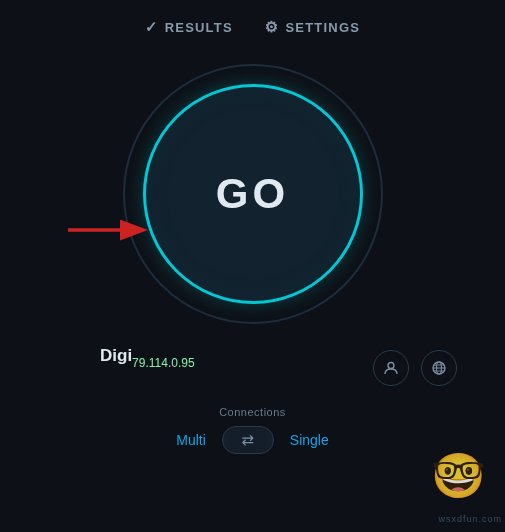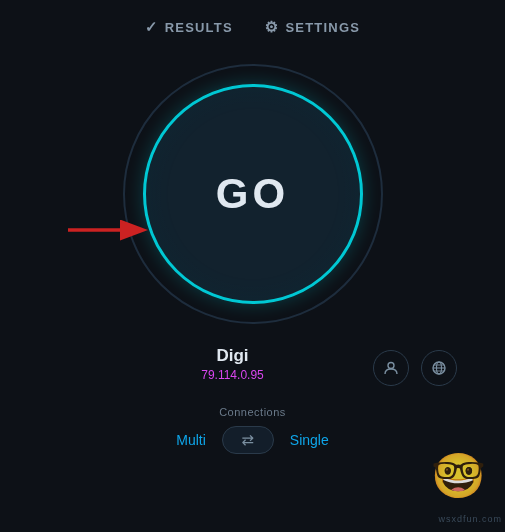--- a/index.html
+++ b/index.html
@@ -96,36 +96,35 @@
       align-items: flex-start;
       justify-content: center;
       gap: 0;
       margin-top: 22px;
       width: 100%;
       padding: 0 40px;
     }
 
     .info-left {
       display: flex;
-      flex-direction: column;
-      align-items: center;
+      align-items: flex-start;
       flex: 1;
       padding-left: 60px;
     }
 
     .info-left .isp-name {
       color: #e0e8f0;
       font-size: 17px;
       font-weight: 700;
     }
 
     .info-left .ip-address {
-      color: #d946ef;
+      color: #86efac;
       font-size: 12px;
-      margin-top: 2px;
+      margin-top: 10px;
     }
 
     .info-right {
       display: flex;
       flex-direction: column;
       align-items: flex-start;
       flex: 1;
       padding-left: 20px;
     }
 

